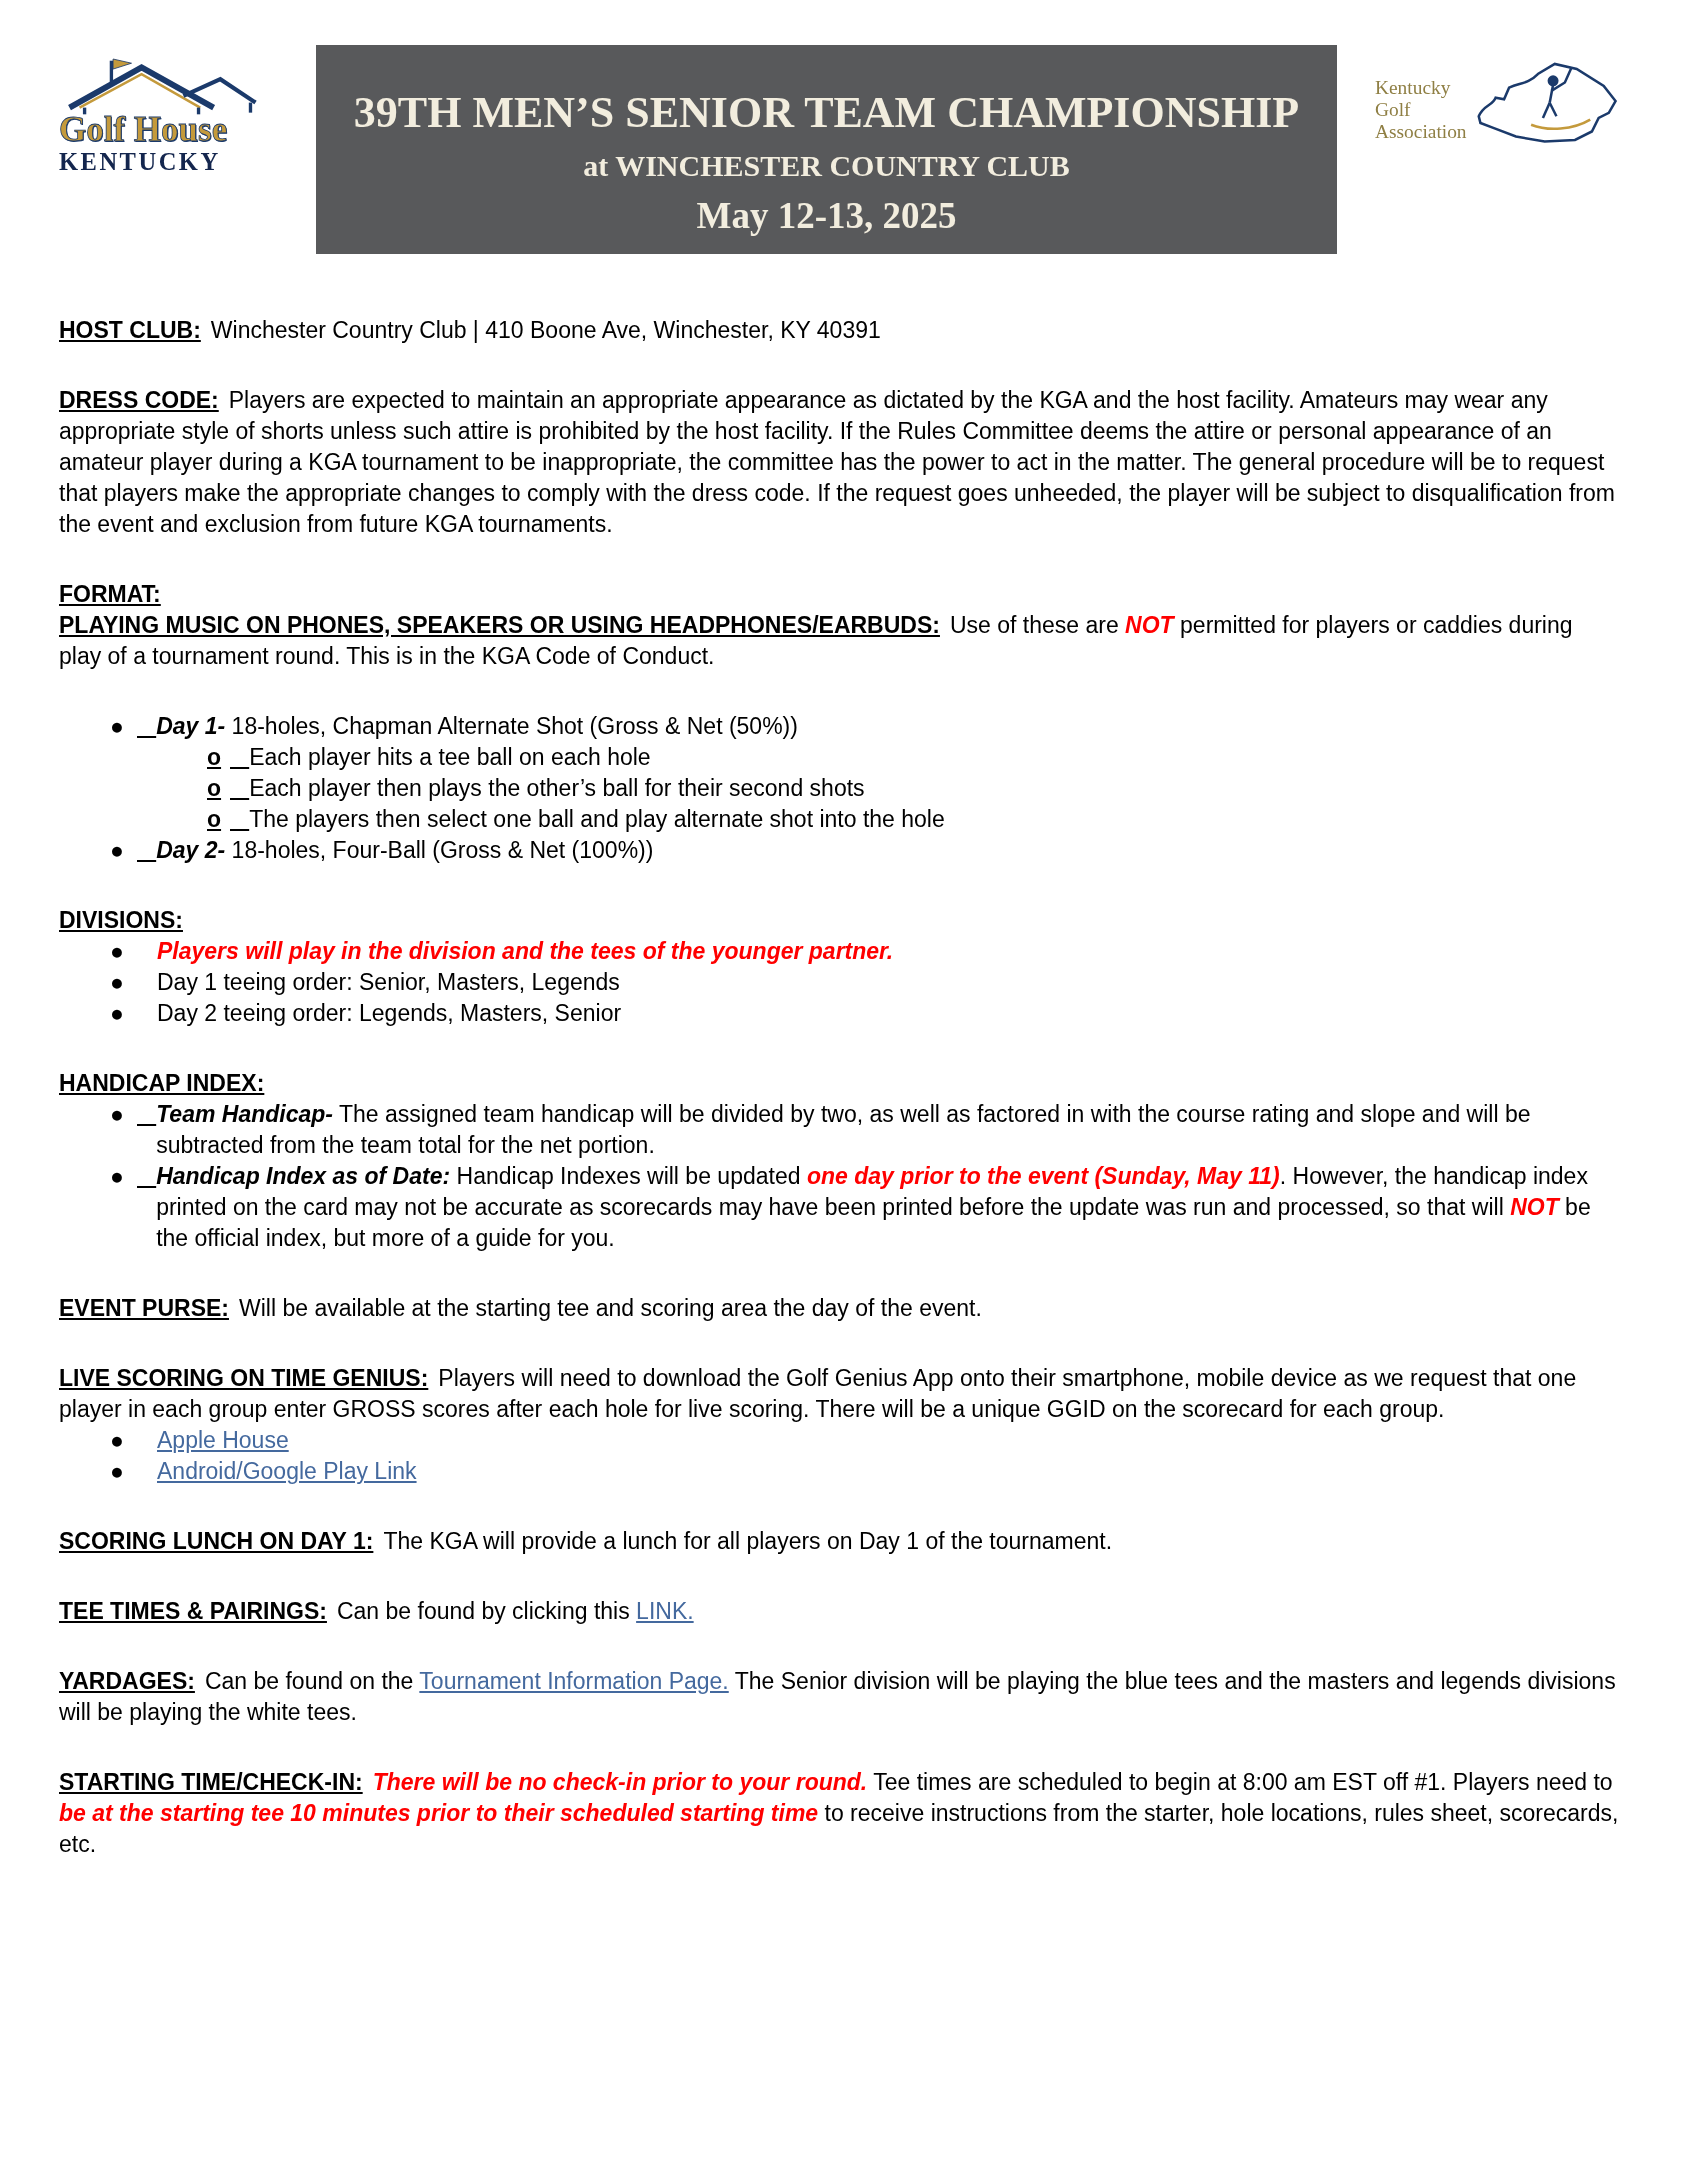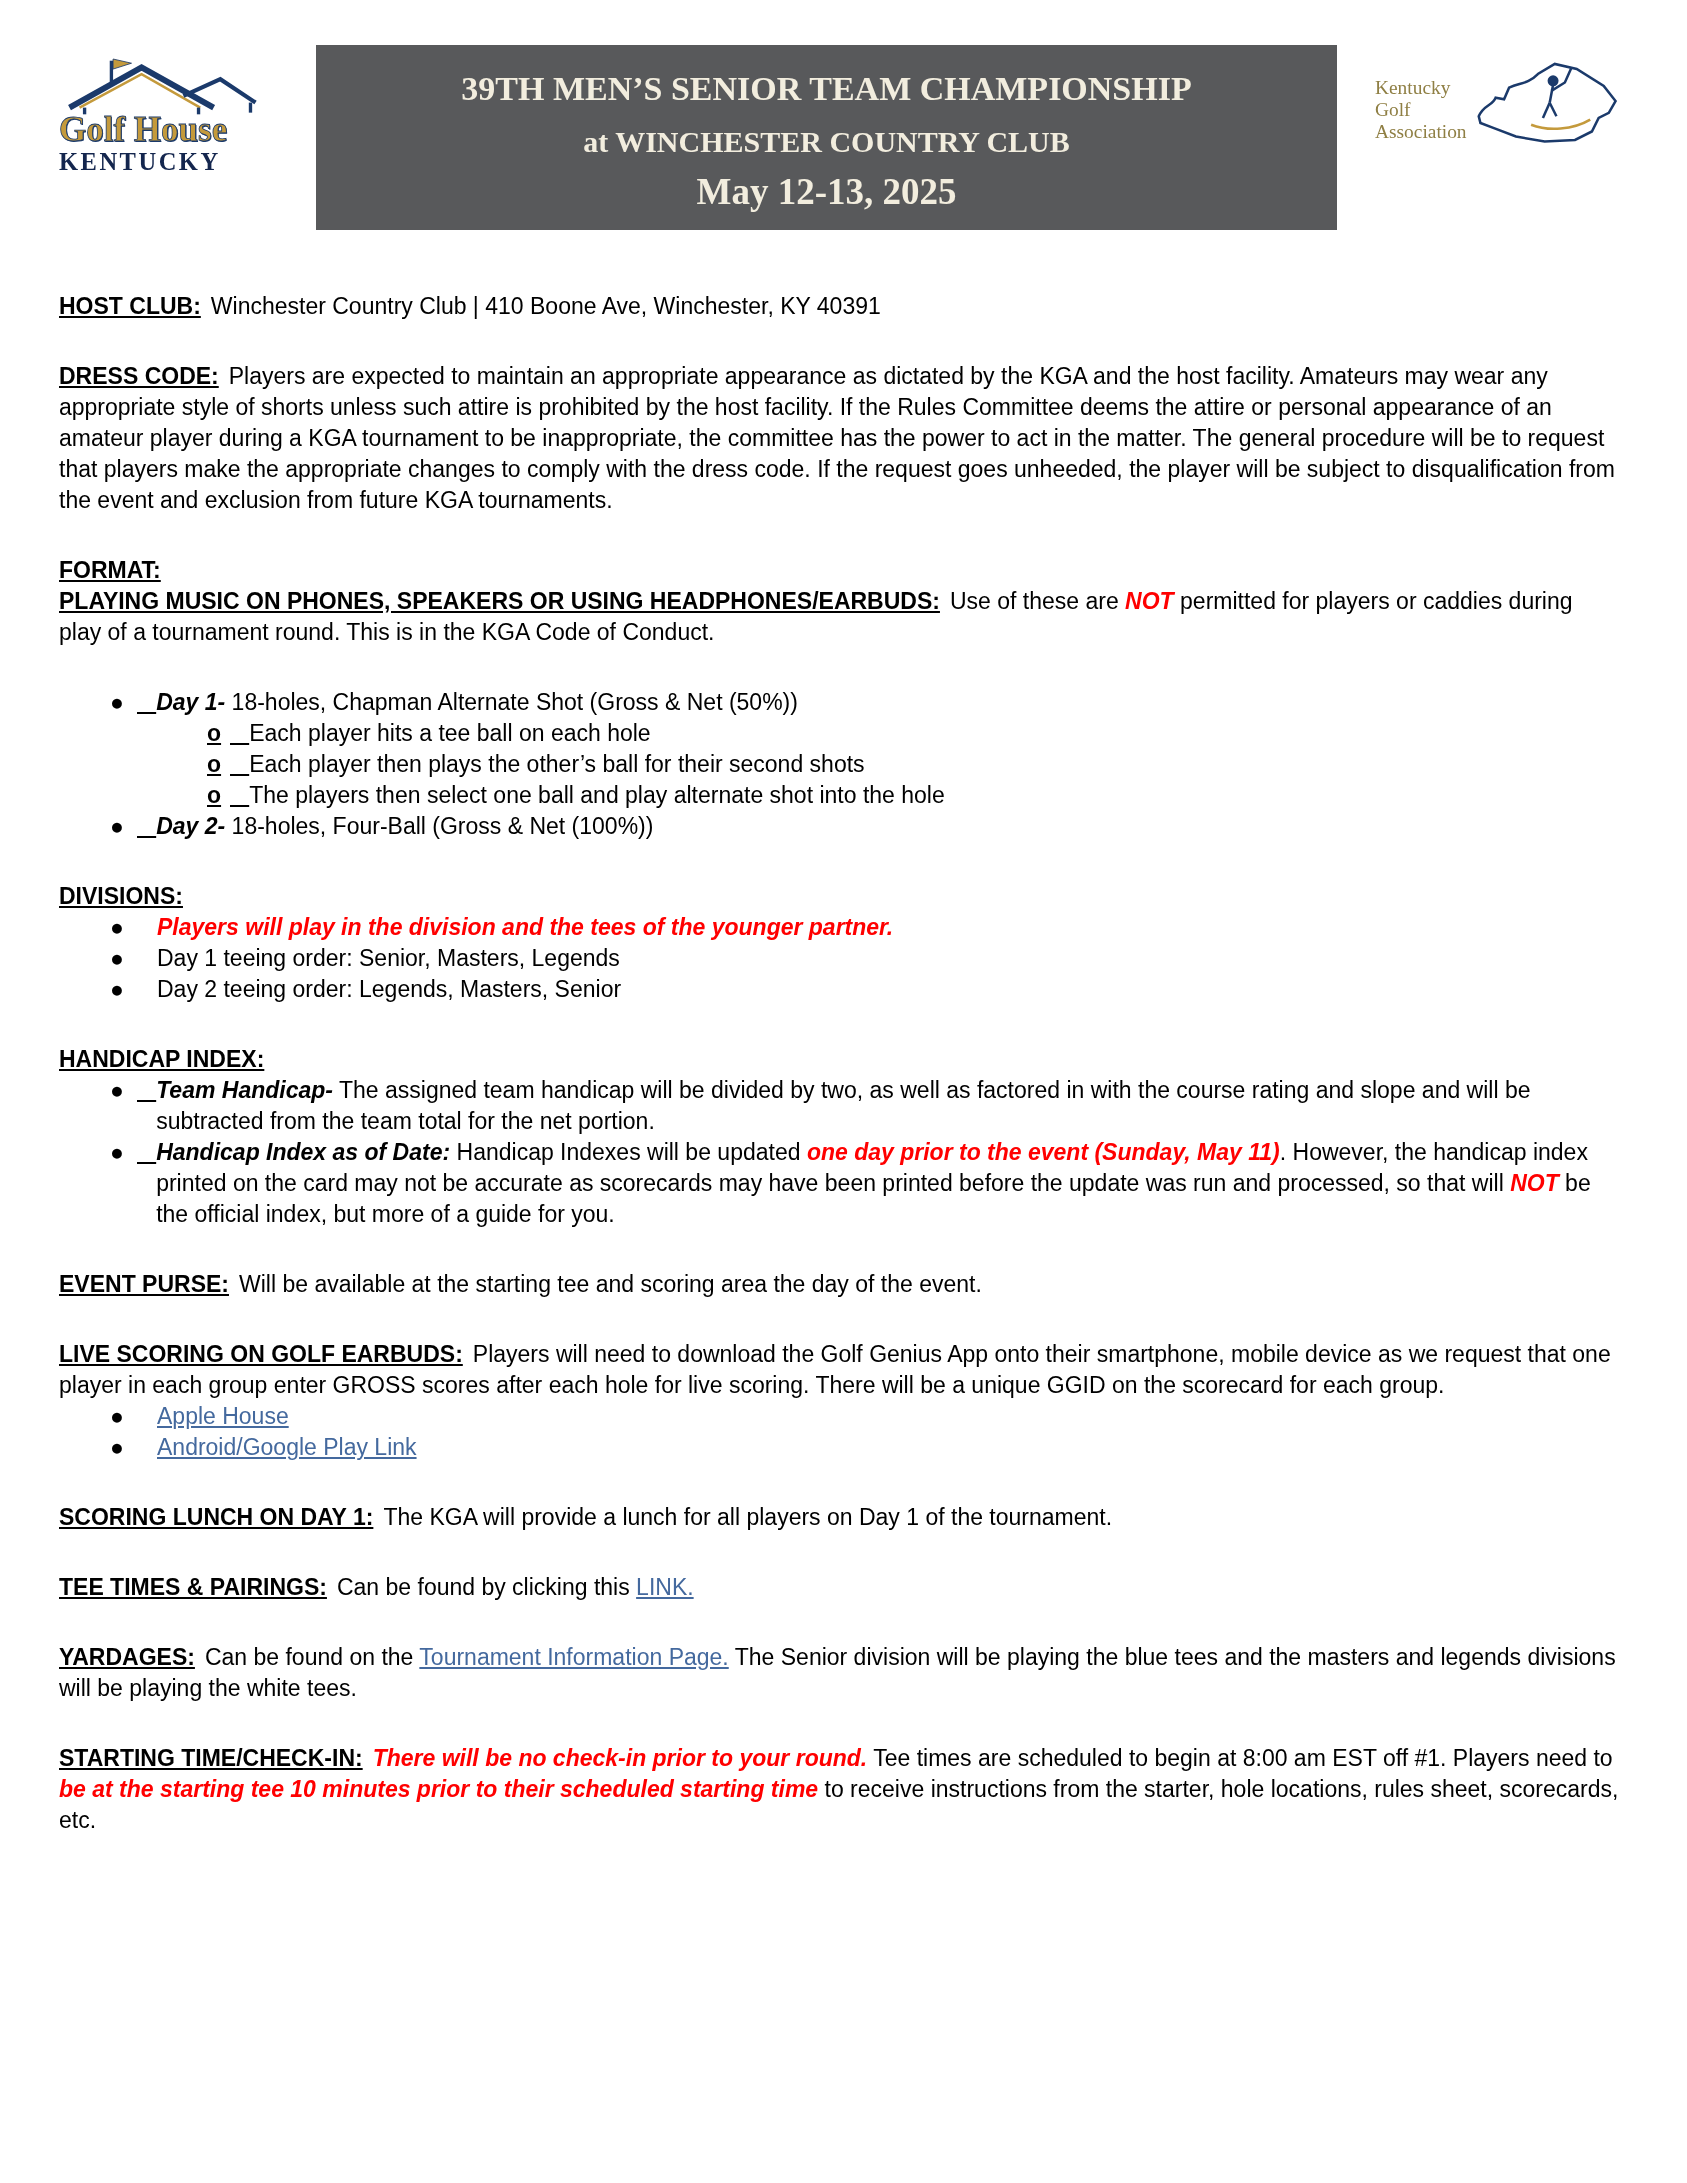--- a/index.html
+++ b/index.html
@@ -21,21 +21,21 @@
   }
   .gh-sub {
     font-family: "Liberation Serif", serif; font-weight: bold; font-size: 24.5px; line-height: 29px;
     color: #14264E; letter-spacing: 2.5px;
   }
   .banner {
     width: 1021px; background: #58595B; color: #F2EDDE; text-align: center;
     font-family: "Liberation Serif", serif; font-weight: bold;
     padding: 17px 8.4px 15px 8.4px; margin-top: 10px;
   }
-  .banner-l1 { font-size: 34px; line-height: 54px; }
+  .banner-l1 { font-size: 44px; line-height: 54px; margin-top: 24px; }
   .banner-l2 { font-size: 30px; line-height: 52px; }
   .banner-l3 { font-size: 37px; line-height: 47px; }
   .logo-right { width: 253px; display: flex; align-items: center; gap: 5px; margin-top: 22px; }
   .kga-text {
     font-family: "Liberation Serif", serif; font-size: 19.4px; line-height: 22px; color: #8F7F44;
   }
 
   
   .para { margin: 0 8px 39px 0; }
   .tight { margin-bottom: 0; }
@@ -161,21 +161,21 @@
     </div>
     <div class="brow">
       <span class="mk">●</span>
         <span class="tabu">&nbsp;&nbsp;&nbsp;</span>
         <div class="btext"><span class="bi">Handicap Index as of Date:</span><span> Handicap Indexes will be updated </span><span class="red">one day prior to the event (Sunday, May 11)</span><span>.  However, the handicap index printed on the card may not be accurate as scorecards may have been printed before the update was run and processed, so that will </span><span class="red">NOT</span><span> be the official index, but more of a guide for you.</span></div>
     </div>
   </div>
 
   <p class="para"><span class="h">EVENT PURSE:</span><span>Will be available at the starting tee and scoring area the day of the event.</span></p>
 
-  <p class="para tight"><span class="h">LIVE SCORING ON GOLF EARBUDS:</span><span>Players will need to download the Golf Genius App onto their smartphone, mobile device as we request that one player in each group enter GROSS scores after each hole for live scoring.  There will be a unique GGID on the scorecard for each group.</span></p>
+  <p class="para tight"><span class="h">LIVE SCORING ON TIME GENIUS:</span><span>Players will need to download the Golf Genius App onto their smartphone, mobile device as we request that one player in each group enter GROSS scores after each hole for live scoring.  There will be a unique GGID on the scorecard for each group.</span></p>
   <div class="list">
     <div class="brow">
       <span class="mk wide">●</span>
         <div class="btext"><a href="#" class="lnk">Apple House</a></div>
     </div>
     <div class="brow">
       <span class="mk wide">●</span>
         <div class="btext"><a href="#" class="lnk">Android/Google Play Link</a></div>
     </div>
   </div>

